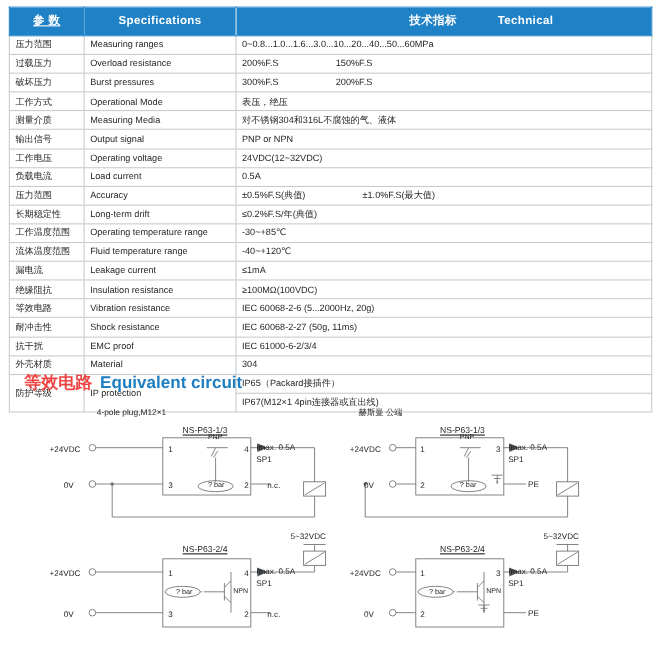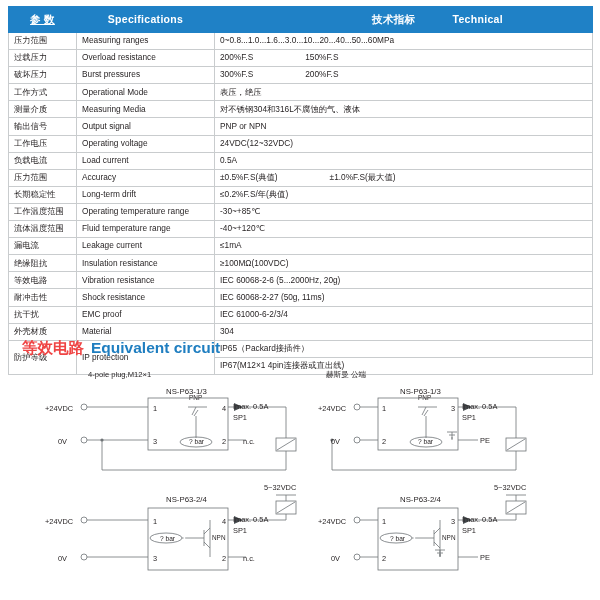--- a/index.html
+++ b/index.html
@@ -53,21 +53,21 @@
     position:absolute;left:22px;top:338px;
     font-size:15.5px;font-weight:bold;white-space:nowrap;
   }
   .sec-head .cn{color:#ef4444;}
   .sec-head .en{color:#1f7ec0;margin-left:7px;}
   
   .circuits{position:absolute;left:0;top:366px;width:564px;height:234px;}
   .circ{position:absolute;}
   .lbl{position:absolute;font-size:7.4px;color:#231f20;white-space:nowrap;line-height:1;}
   .lbl.cap{font-size:7.6px;}
-  .lbl.title{font-size:7.8px;}
+  .lbl.title{font-size:7.8px;text-decoration:underline;}
   svg{display:block;overflow:visible;}
 </style>
 </head>
 <body>
 
 <div class="spec-wrap">
   <table class="spec">
     <colgroup>
         <col class="col1">
         <col class="col2">

